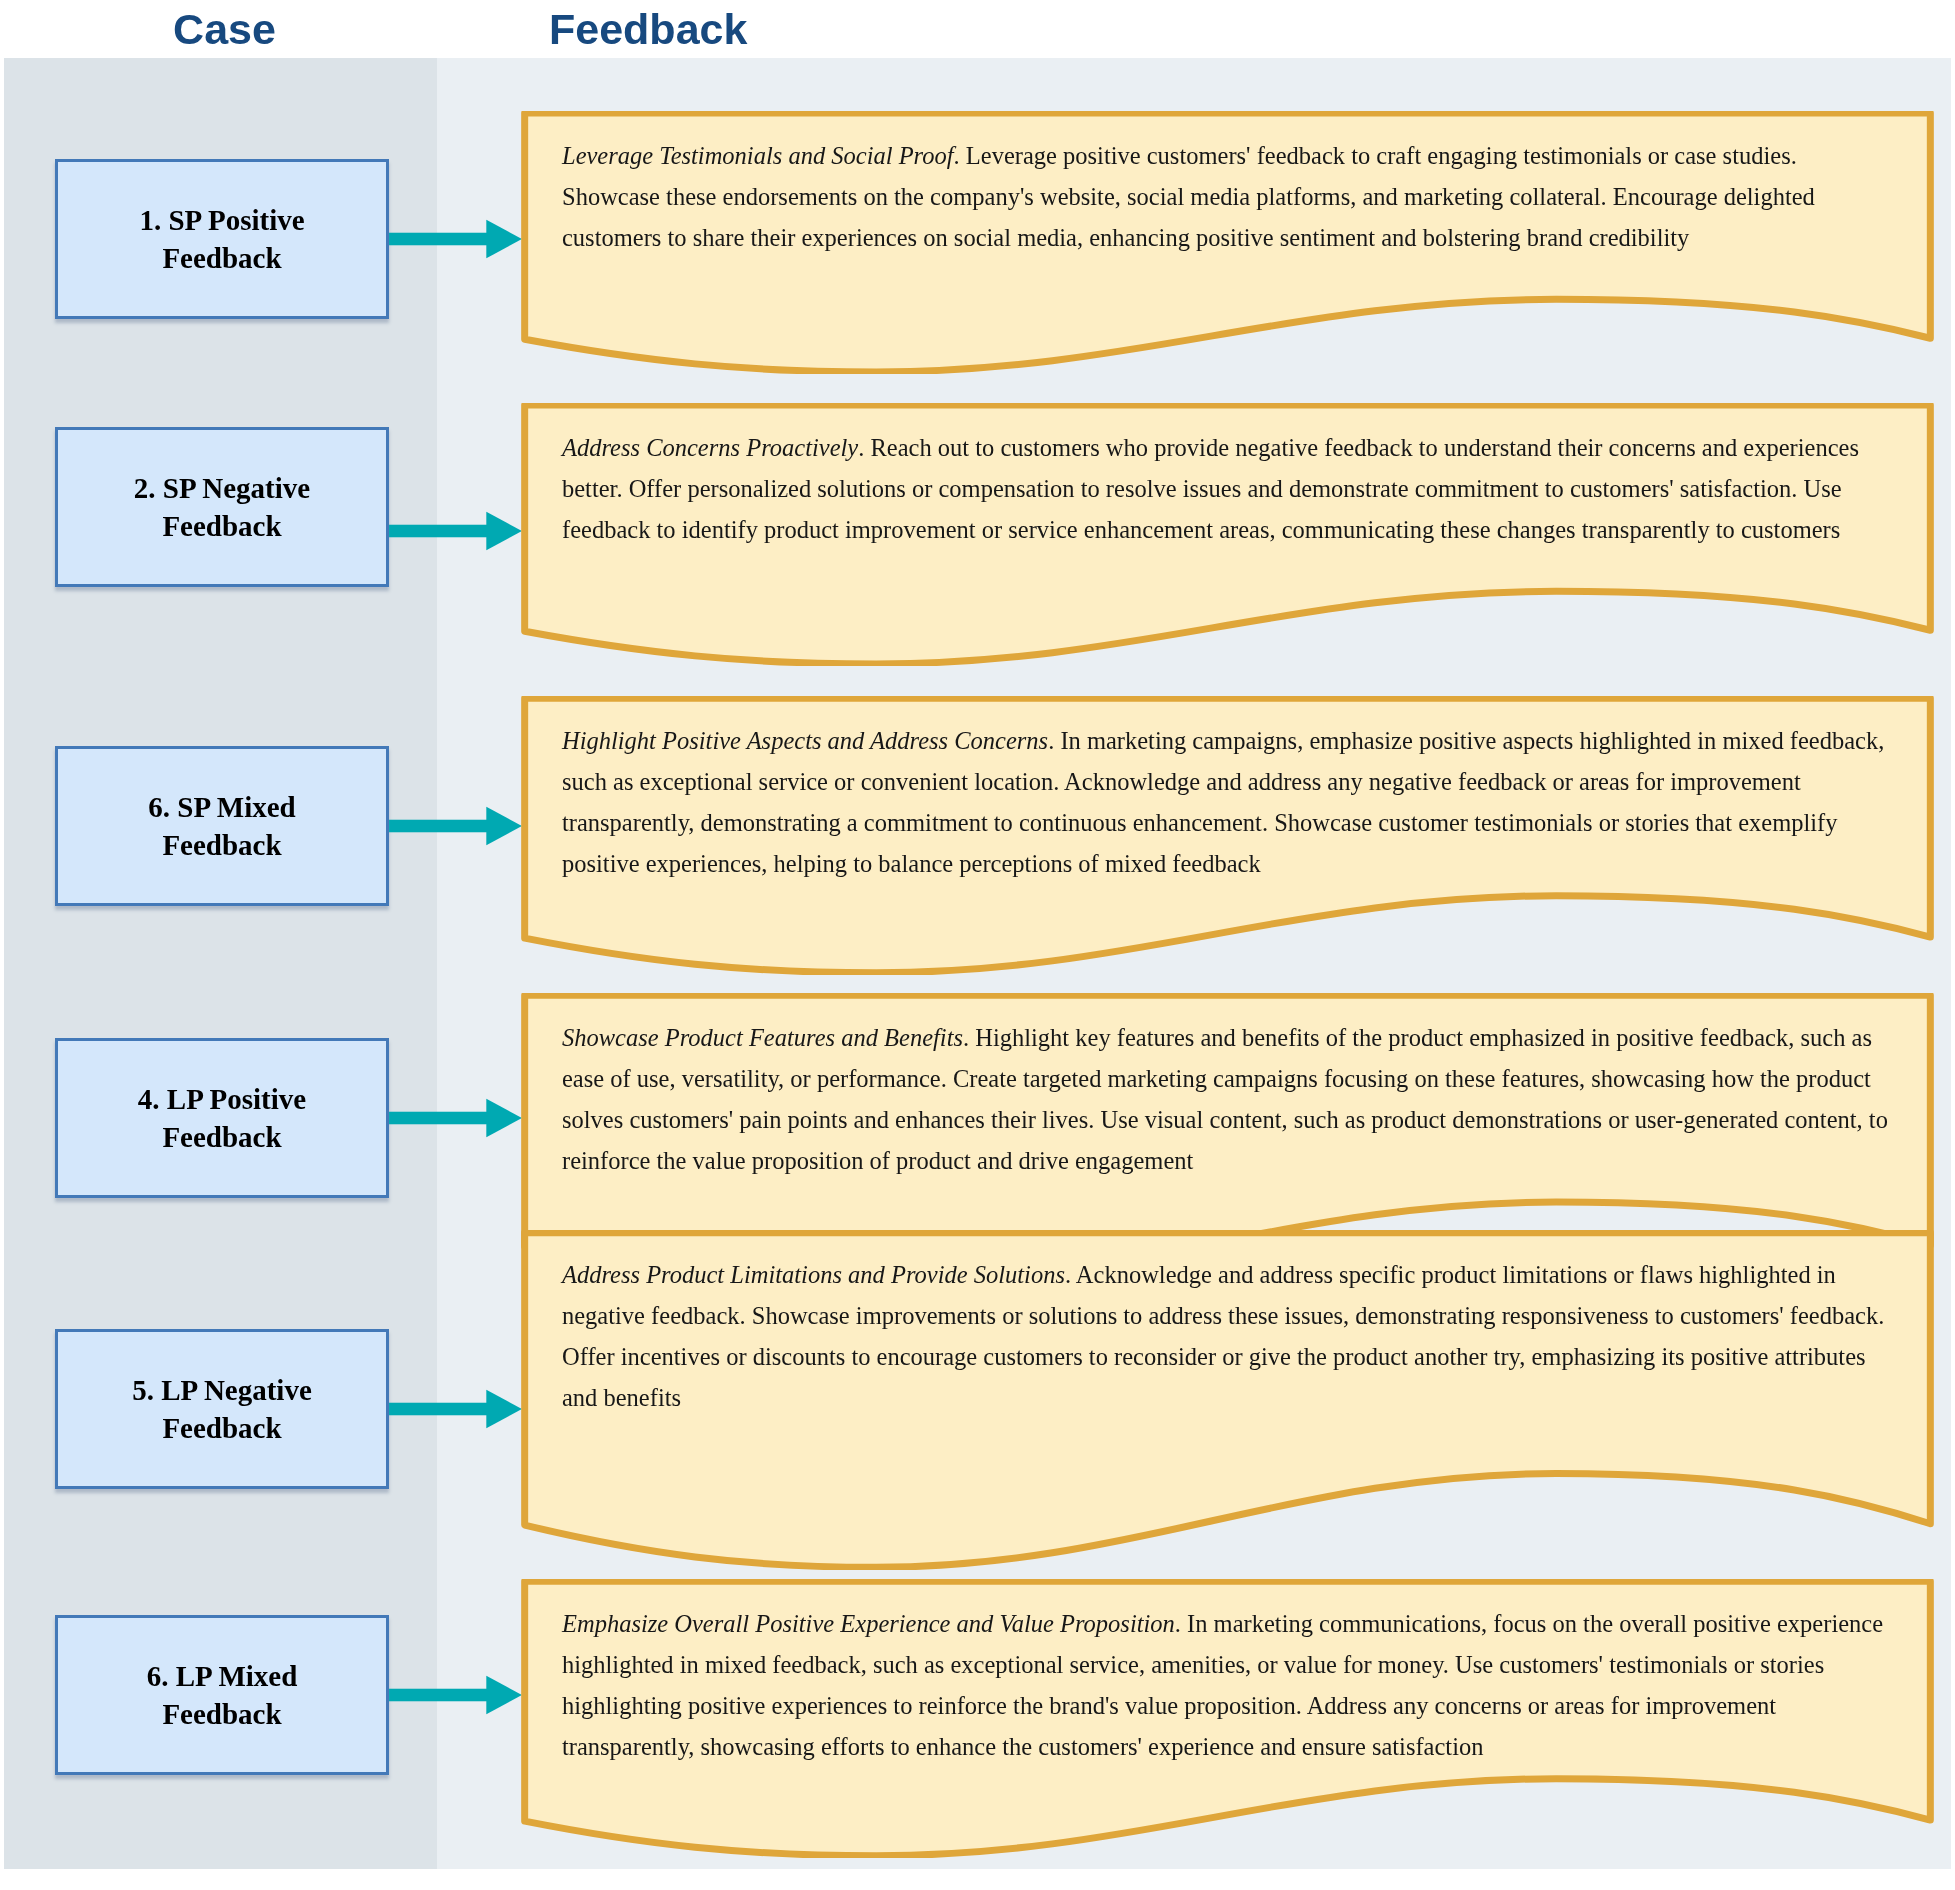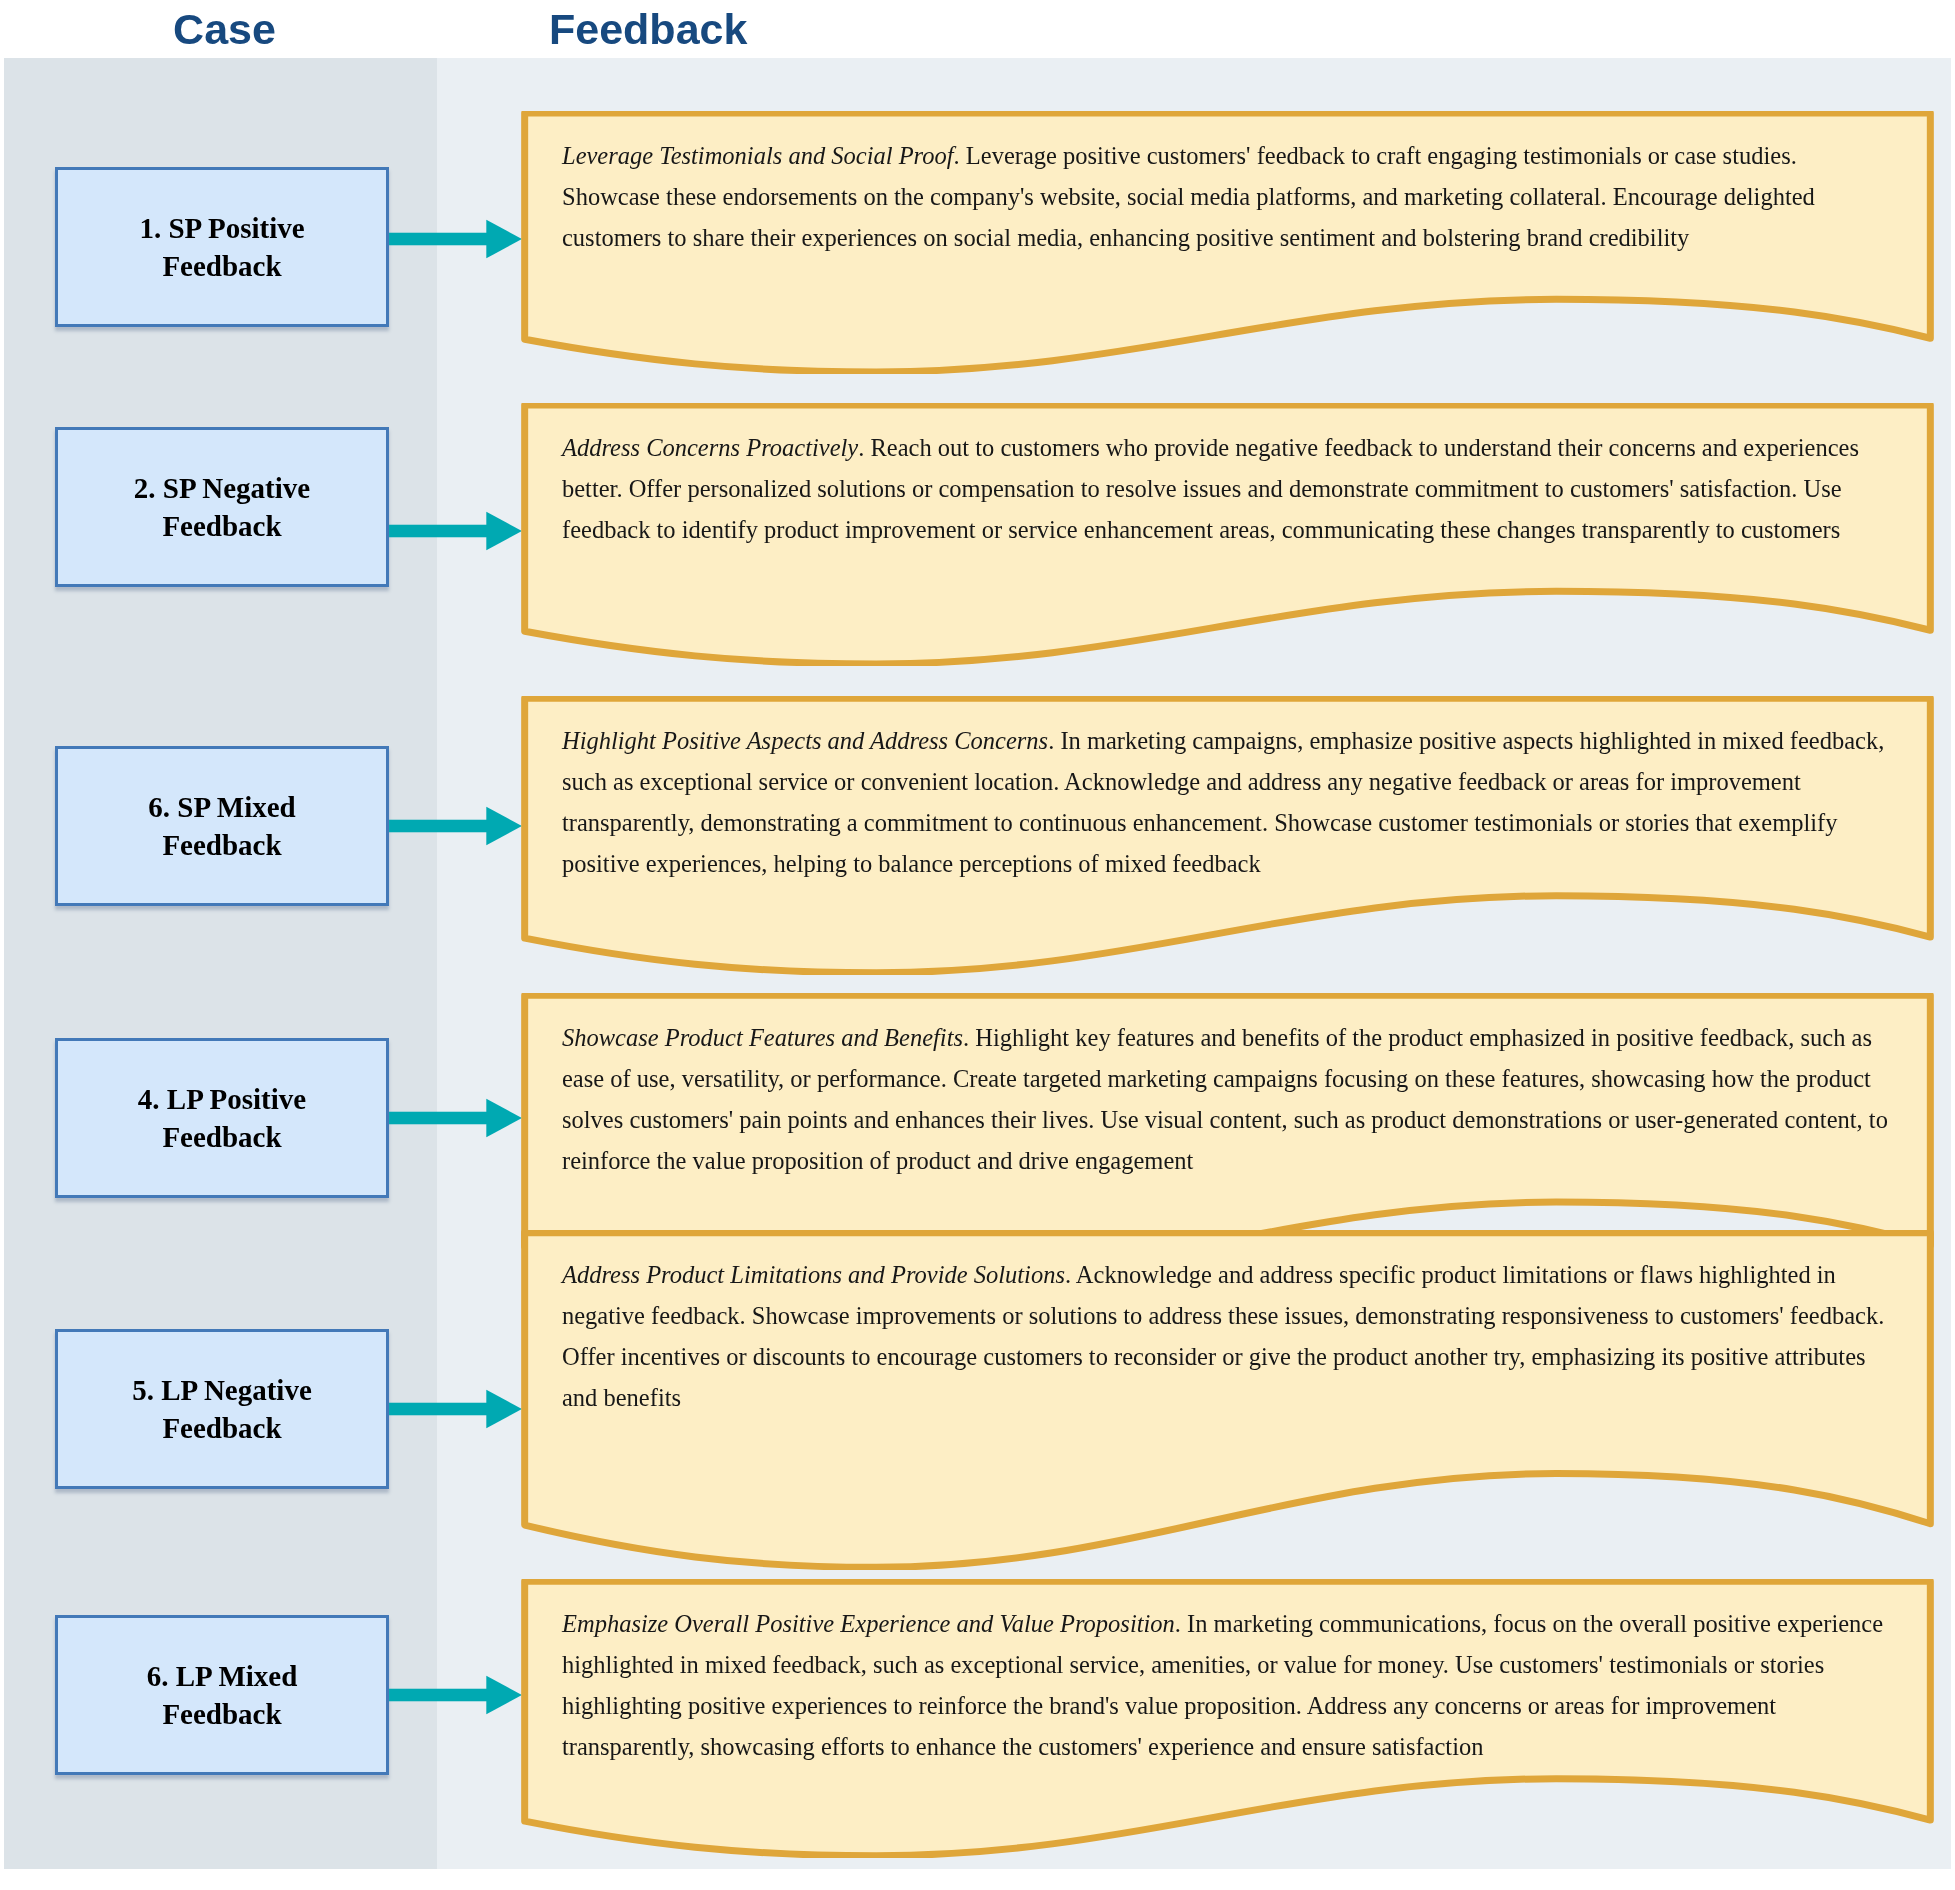--- a/index.html
+++ b/index.html
@@ -76,21 +76,21 @@
 <body>
 
 <div id="stage">
 
   <div class="hdr" id="hdr-case">Case</div>
   <div class="hdr" id="hdr-strategy">Feedback</div>
 
   <div class="panel" id="panel-left"></div>
   <div class="panel" id="panel-right"></div>
 
-  <div class="case-box" style="top:167px">
+  <div class="case-box" style="top:159px">
     <div class="case-label">
       <span>1. SP Positive</span>
       <span>Feedback</span>
     </div>
   </div>
   <svg class="arrow" style="top:205px" viewBox="0 0 256 130">
     <rect x="0" y="53" width="192" height="24" fill="#00a9b2"></rect>
     <polygon points="186,28 186,102 254,65" fill="#00a9b2"></polygon>
   </svg>
   <div class="strategy-box" style="top:111px;height:263px">

